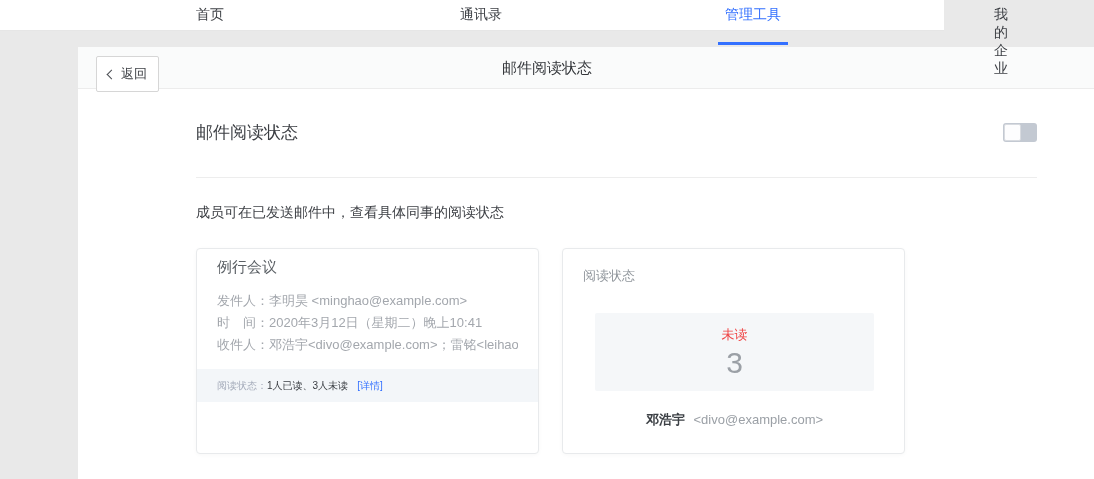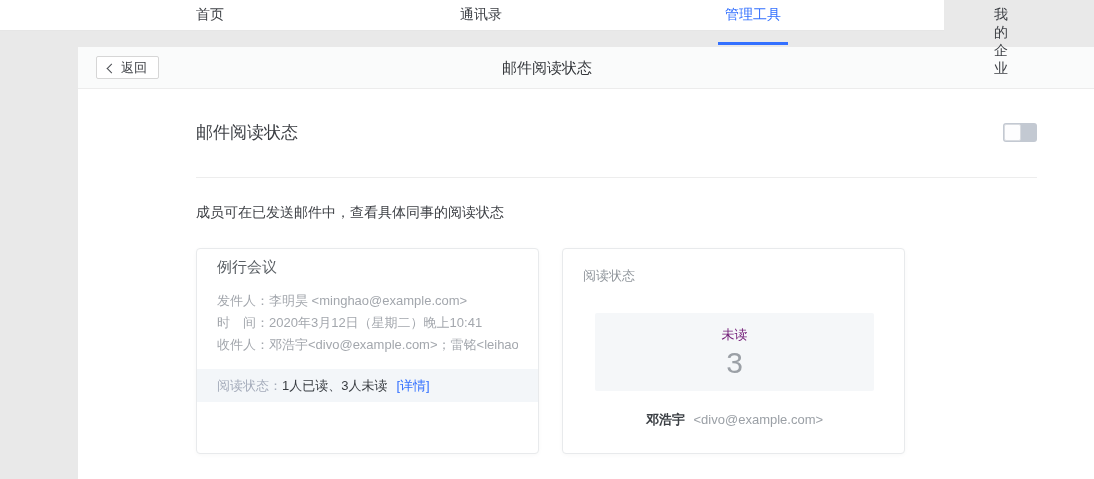--- a/index.html
+++ b/index.html
@@ -28,21 +28,21 @@
   
   .panel {
     position:absolute; left:78px; top:47px; right:0; bottom:0;
     background:#ffffff;
   }
   .panel-header {
     height:42px; background:#fafbfb; border-bottom:1px solid #ececec;
     position:relative;
   }
   .back-btn {
-    position:absolute; left:18px; top:9px; height:23px;
+    position:absolute; left:18px; top:9px; height:36px;
     background:#ffffff; border:1px solid #d6d6d6; border-radius:2px;
     font-size:13px; color:#3c3f44; padding:0 11px;
     display:inline-flex; align-items:center; gap:6px; cursor:pointer;
   }
   .chev { display:inline-block; width:7px; height:7px;
     border-left:1.5px solid #4a4d52; border-bottom:1.5px solid #4a4d52;
     transform:rotate(45deg); margin-top:1px; }
   .panel-title {
     position:absolute; left:469px; top:0; transform:translateX(-50%);
     line-height:42px; font-size:15px; color:#33363a;
@@ -71,39 +71,39 @@
     box-shadow:0 1px 4px rgba(0,0,0,0.03);
   }
   
   .mail-card { padding-top:9px; }
   .mail-subject { font-size:15px; color:#5c6166; padding:0 20px; }
   .mail-fields { margin-top:13px; padding:0 20px; }
   .field-row { font-size:13px; color:#a3a7ad; line-height:22px; white-space:nowrap; overflow:hidden; }
   .field-row .flabel { color:#a3a7ad; }
   .status-row {
     margin-top:13px; height:33px; background:#f3f6f9;
-    display:flex; align-items:center; padding:0 20px; font-size:13px;
+    display:flex; align-items:center; padding:0 20px; font-size:10px;
     white-space:nowrap;
   }
   .status-row .slabel { color:#a4abba; }
   .status-row .svalue { color:#383c41; }
   .status-row .slink { color:#3370ff; margin-left:9px; cursor:pointer; }
   
   .stat-card { padding:18px 20px 0 20px; }
   .stat-title { font-size:13px; color:#8f959b; }
   .stat-panel {
     margin:28px 10px 0 12px; height:78px; background:#f5f7f9; border-radius:2px;
     display:flex;
   }
   .stat-col { flex:1; text-align:center; padding-top:13px; }
   .stat-label { font-size:13px; }
   .stat-num { font-size:30px; margin-top:3px; line-height:32px; }
   .stat-col.read .stat-label { color:#3f4347; font-weight:bold; }
   .stat-col.read .stat-num { color:#33363a; font-weight:bold; }
-  .stat-col.unread .stat-label { color:#701a75; }
+  .stat-col.unread .stat-label { color:#ef4444; }
   .stat-col.unread .stat-num { color:#9ba0a6; font-weight:normal; }
   .reader-line { margin:20px 10px 0 12px; font-size:13px; white-space:nowrap;text-align:center; }
   .reader-name { color:#3c4045; font-weight:bold; }
   .reader-email { color:#9ba0a6; margin-left:5px; }
 </style>
 </head>
 <body>
 
 <nav class="topnav">
   <span class="tab tab-1">首页</span>

